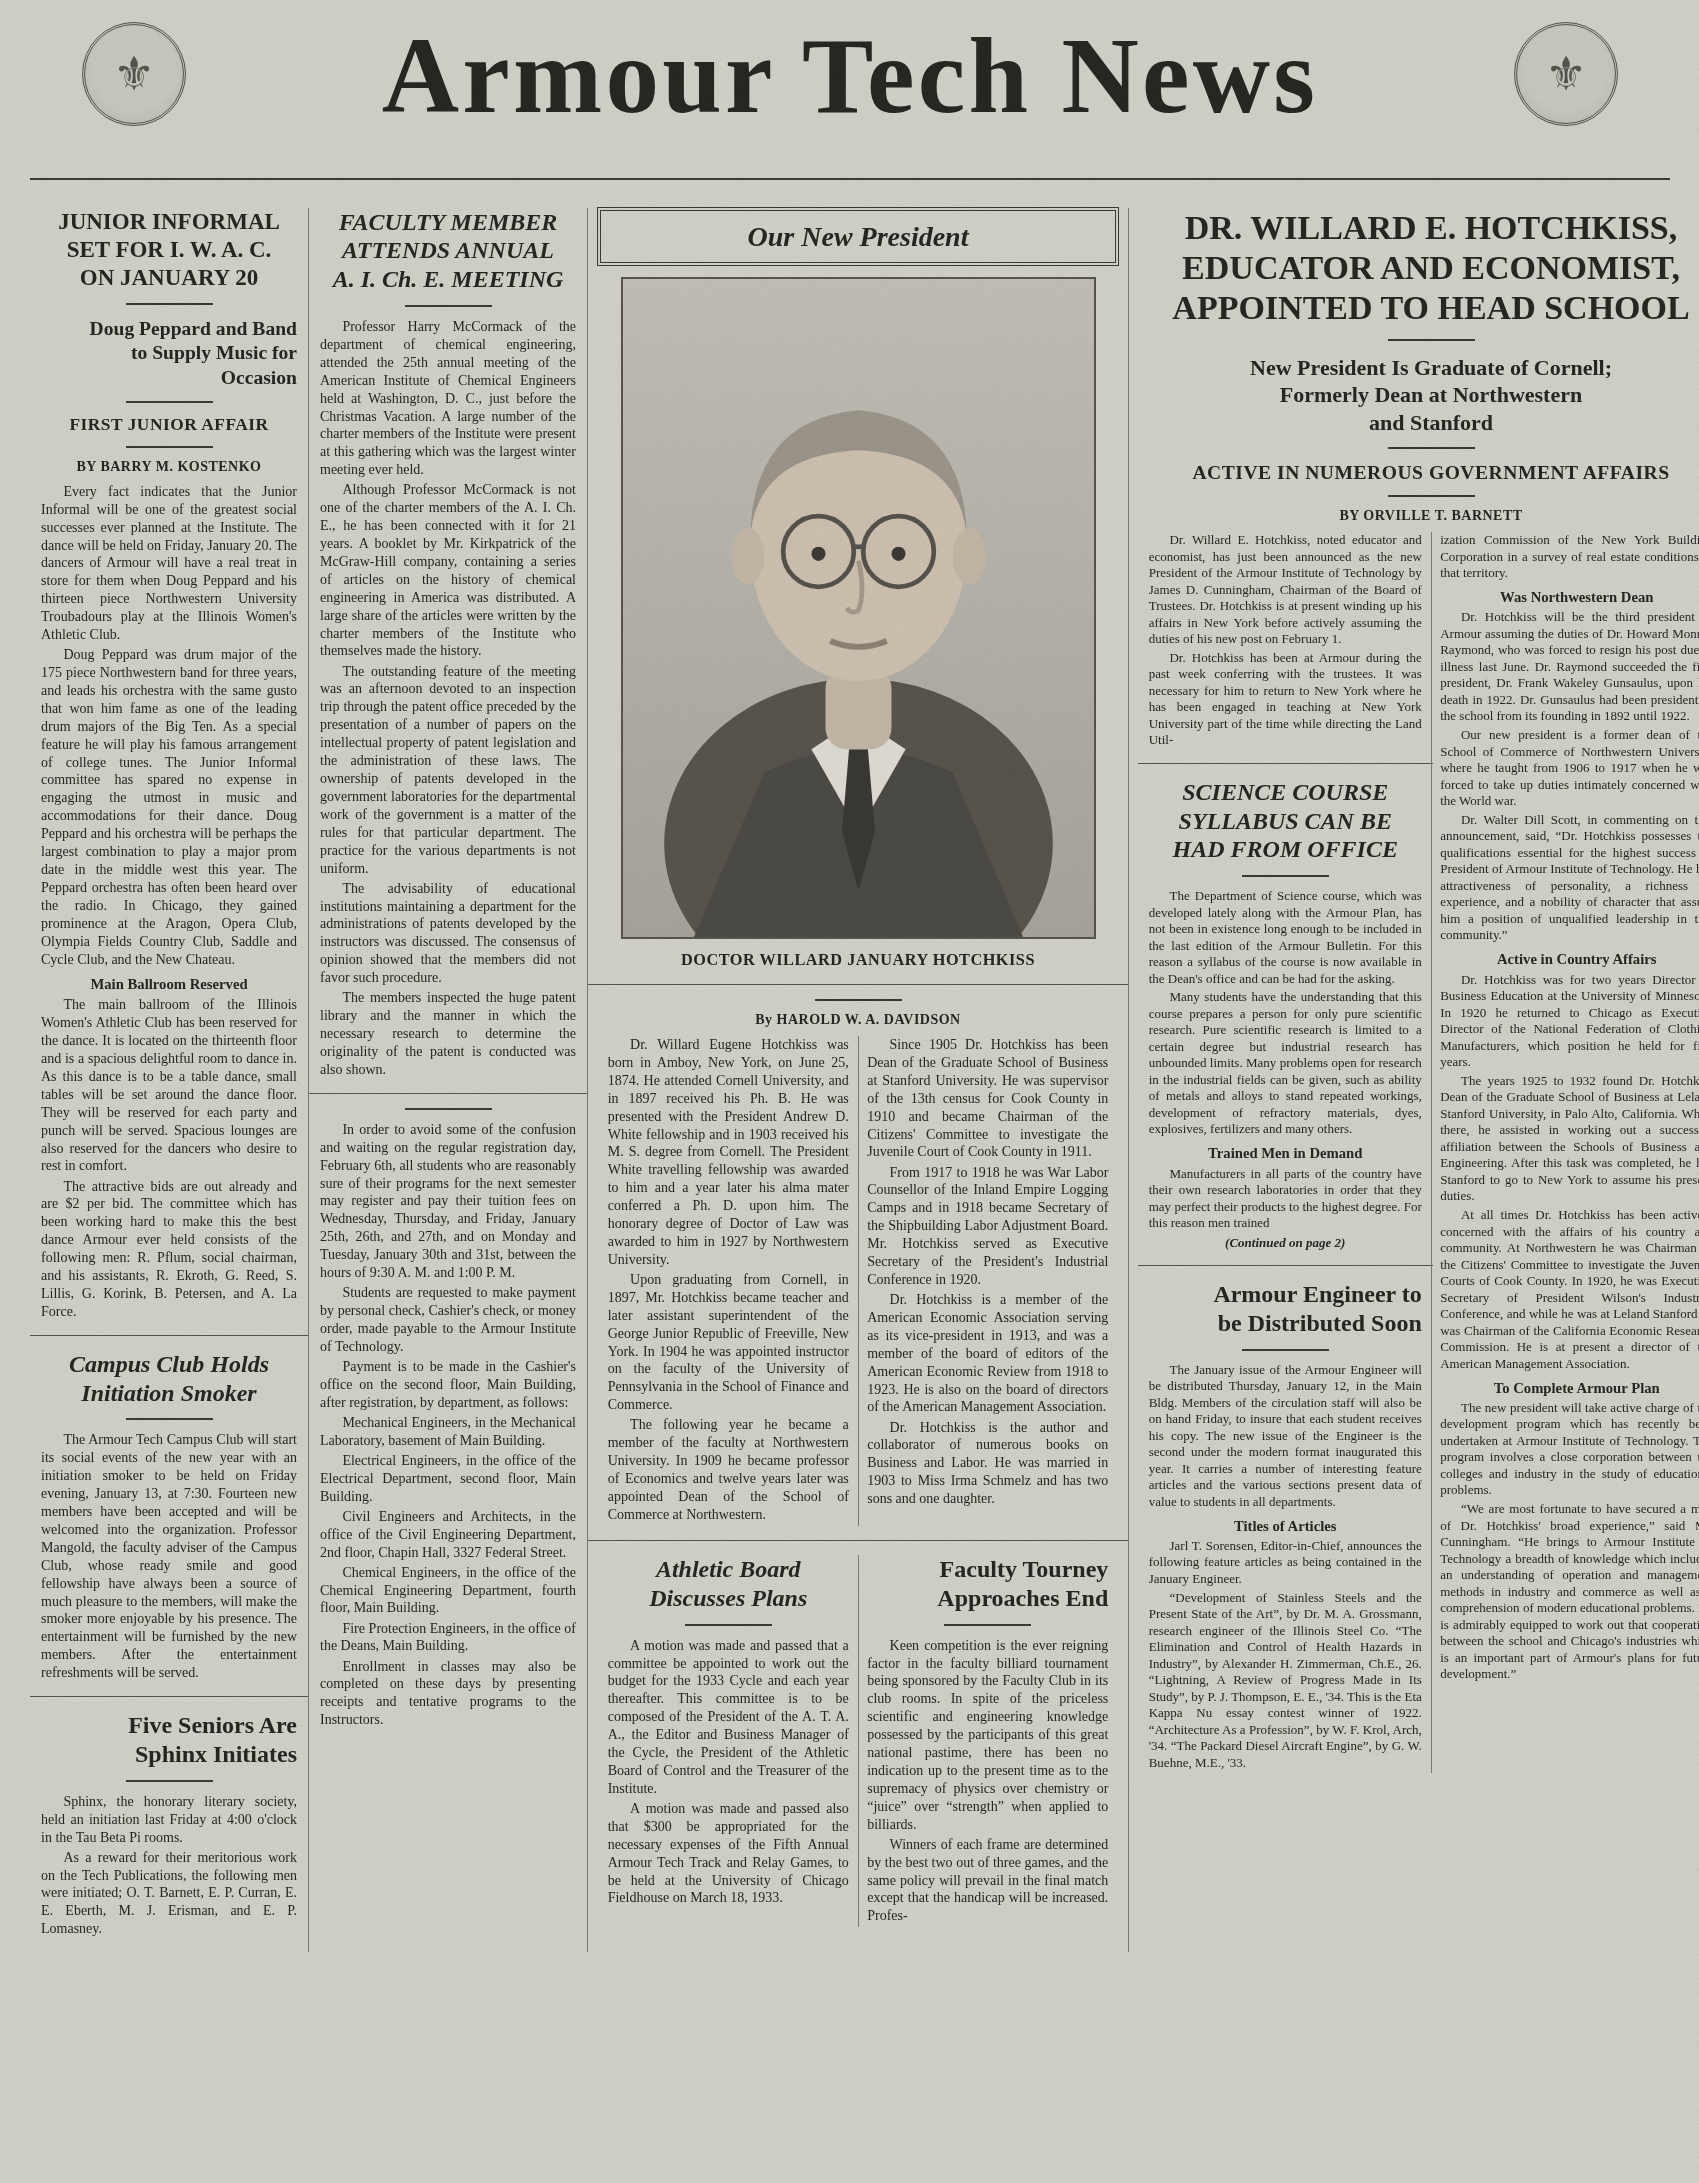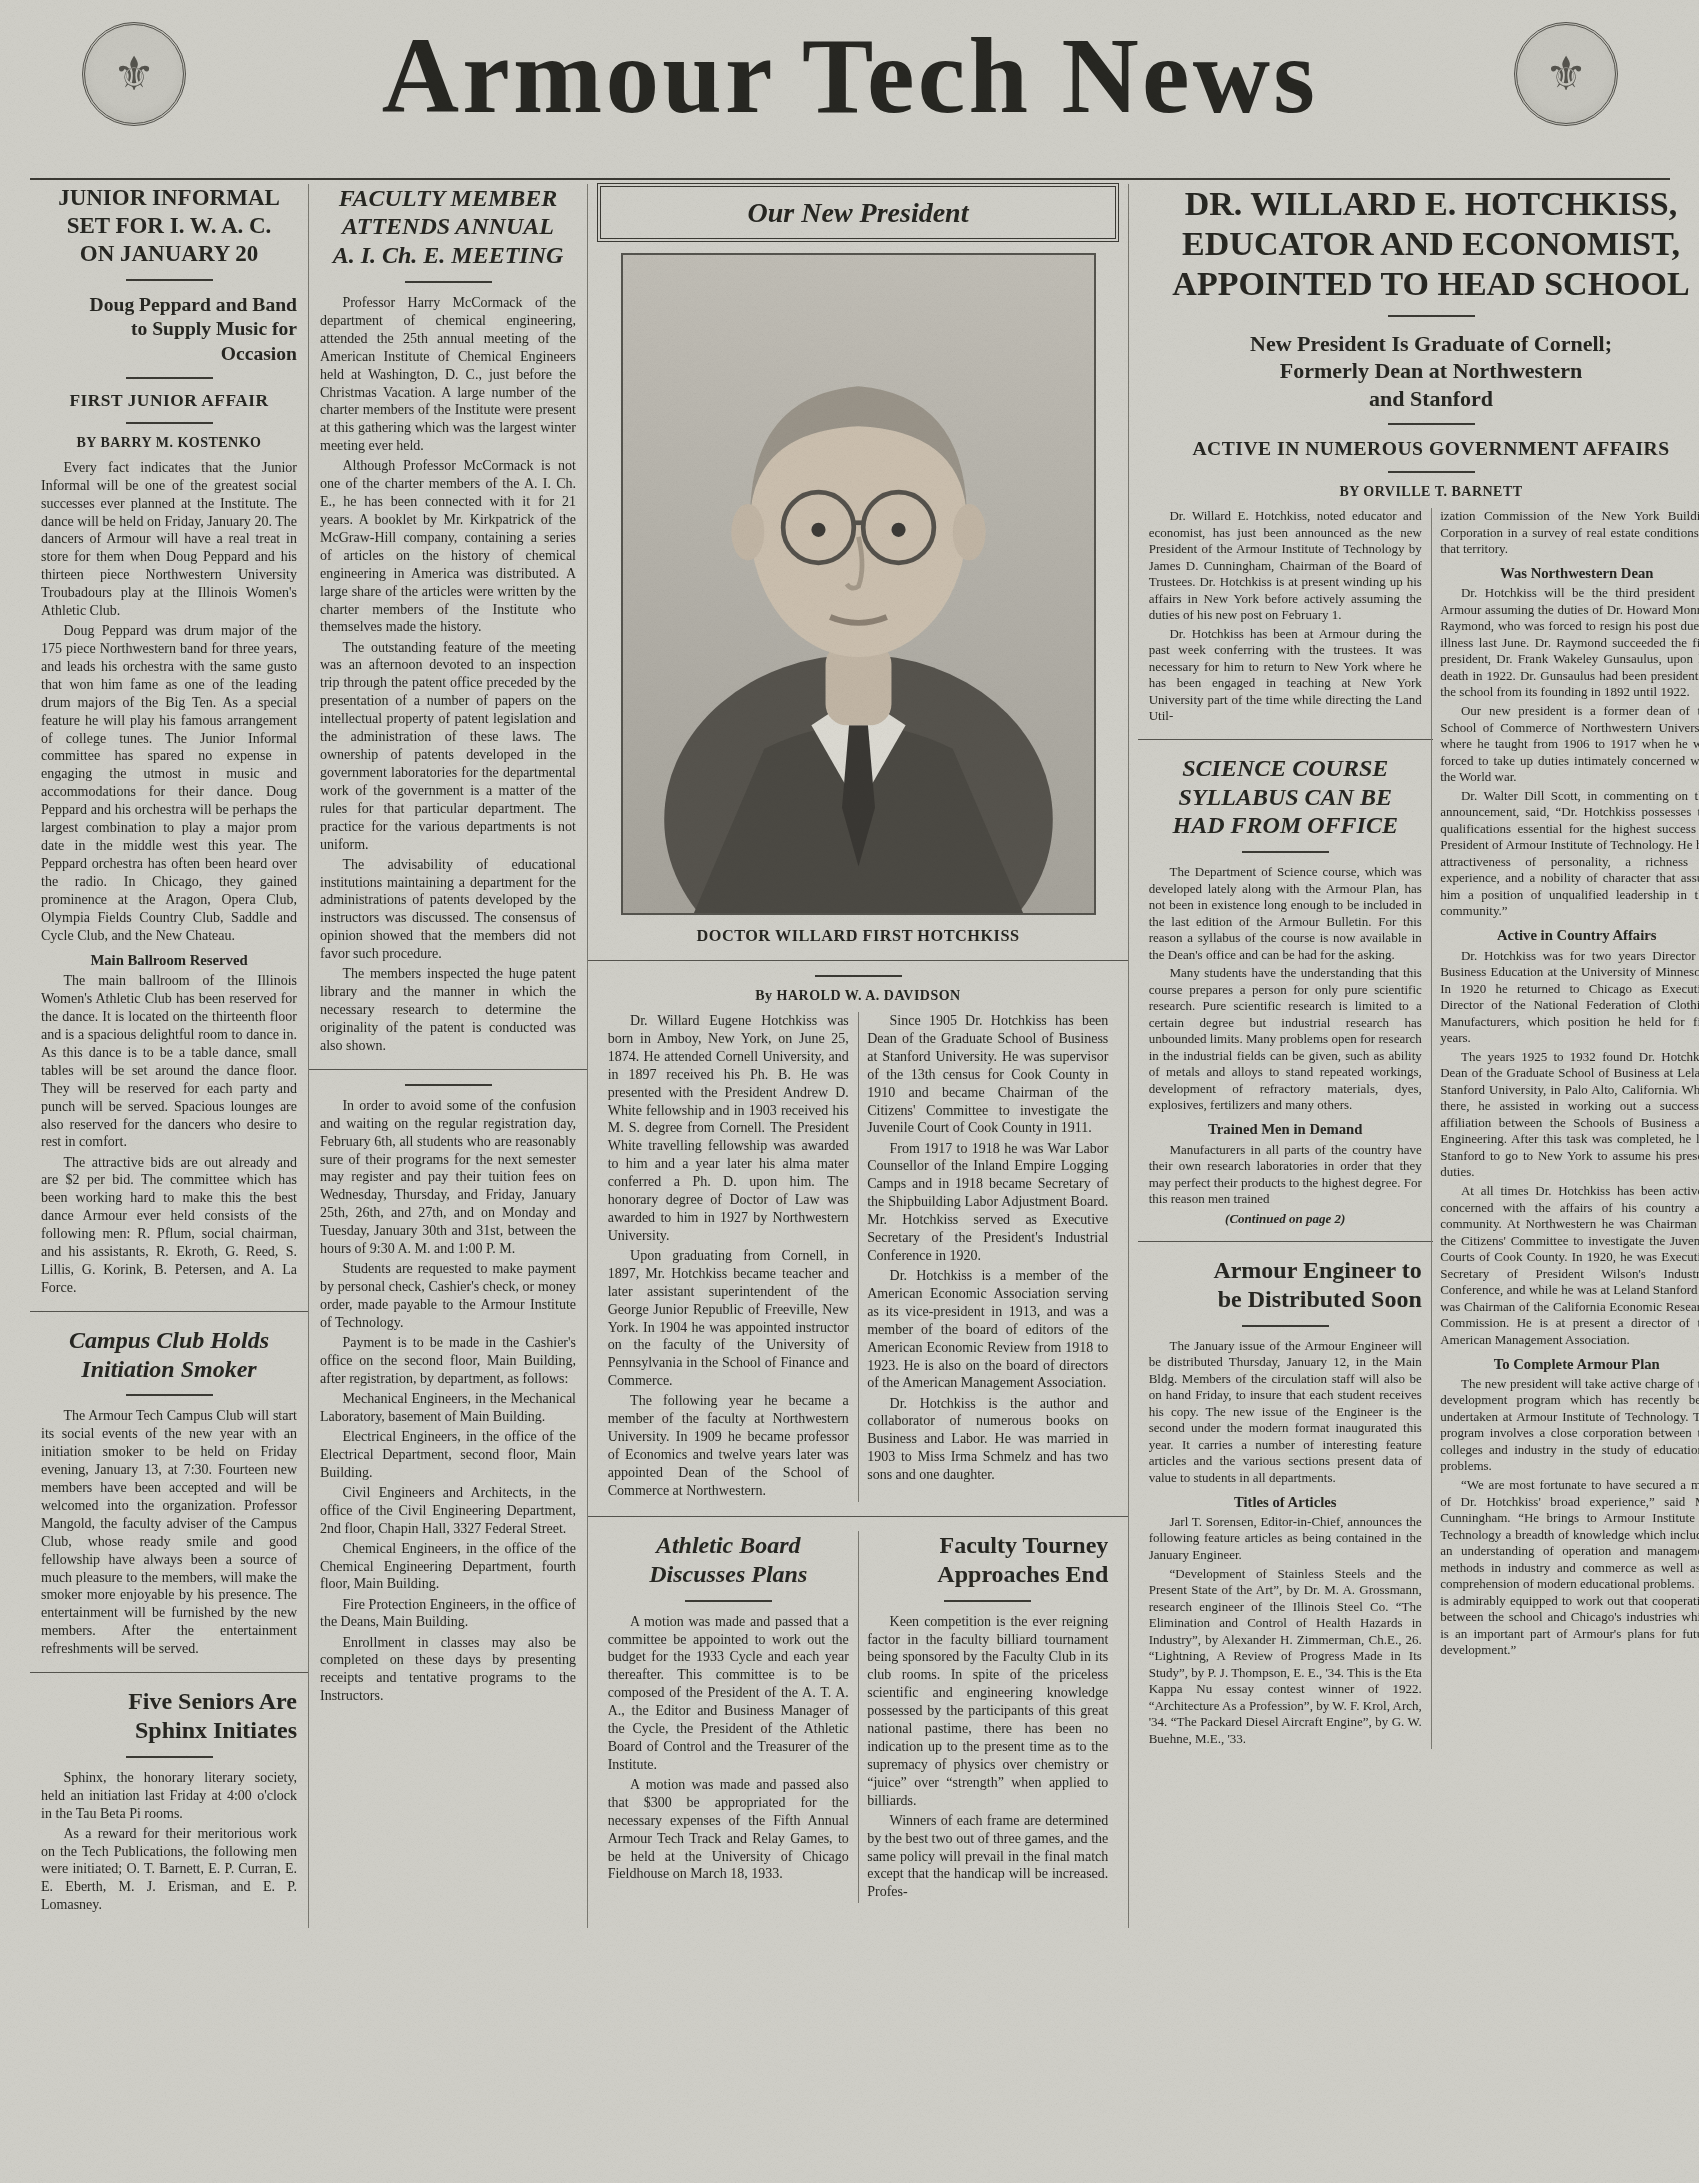--- a/index.html
+++ b/index.html
@@ -46,21 +46,21 @@
     font-family:"Liberation Sans", sans-serif;
     font-weight:800;font-size:83px;letter-spacing:1.1px;
     transform:scaleY(1.32);
     white-space:nowrap;
   }
   
   .main{
     display:flex;
     margin:0 30px;
     border-top:2.2px solid #3b3a34;
-    padding-top:4px;
+    padding-top:28px;
   }
   .col{padding:0 11px;}
   .rule-l{border-left:1.1px solid #7b7a72;}
   .c1{width:256px;flex:0 0 auto;}
   .c2{width:256px;flex:0 0 auto;}
   .cc{width:518px;flex:0 0 auto;}
   .cr{width:582px;flex:0 0 auto;}
   
   .prelines{white-space:pre-line;}
   .head-caps{
@@ -240,21 +240,21 @@
         <ellipse cx="294" cy="236" rx="14" ry="24" fill="#c3b7a6"></ellipse>
         <circle cx="166" cy="232" r="30" fill="none" stroke="#55524c" stroke-width="4"></circle>
         <circle cx="234" cy="232" r="30" fill="none" stroke="#55524c" stroke-width="4"></circle>
         <line x1="196" y1="228" x2="204" y2="228" stroke="#55524c" stroke-width="4"></line>
         <circle cx="166" cy="234" r="6" fill="#3c3a36"></circle>
         <circle cx="234" cy="234" r="6" fill="#3c3a36"></circle>
         <path d="M200 240 Q206 266 200 282 Q194 286 190 280" fill="none" stroke="#a59a8a" stroke-width="4"></path>
         <path d="M176 308 Q200 318 224 308" fill="none" stroke="#8d8274" stroke-width="5"></path>
       </svg>
 
-      <div class="photo-caption">DOCTOR WILLARD FIRST HOTCHKISS</div>
+      <div class="photo-caption">DOCTOR WILLARD JANUARY HOTCHKISS</div>
       <div class="story-rule"></div>
 
       <div class="story">
         <div class="divider"></div>
         <div class="byline">By HAROLD W. A. DAVIDSON</div>
         <div class="twocol">
           <div class="body-text">
               <p>Dr. Willard Eugene Hotchkiss was born in Amboy, New York, on June 25, 1874. He attended Cornell University, and in 1897 received his Ph. B. He was presented with the President Andrew D. White fellowship and in 1903 received his M. S. degree from Cornell. The President White travelling fellowship was awarded to him and a year later his alma mater conferred a Ph. D. upon him. The honorary degree of Doctor of Law was awarded to him in 1927 by Northwestern University.</p>
               <p>Upon graduating from Cornell, in 1897, Mr. Hotchkiss became teacher and later assistant superintendent of the George Junior Republic of Freeville, New York. In 1904 he was appointed instructor on the faculty of the University of Pennsylvania in the School of Finance and Commerce.</p>
               <p>The following year he became a member of the faculty at Northwestern University. In 1909 he became professor of Economics and twelve years later was appointed Dean of the School of Commerce at Northwestern.</p>

